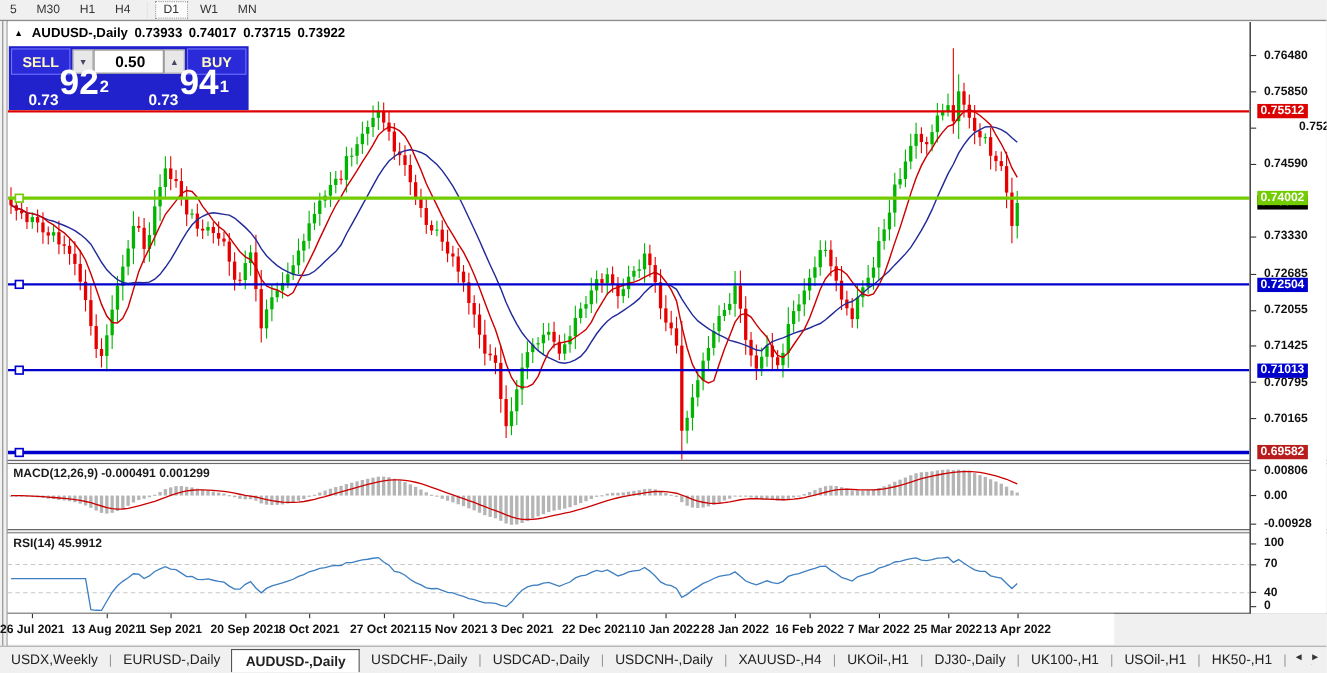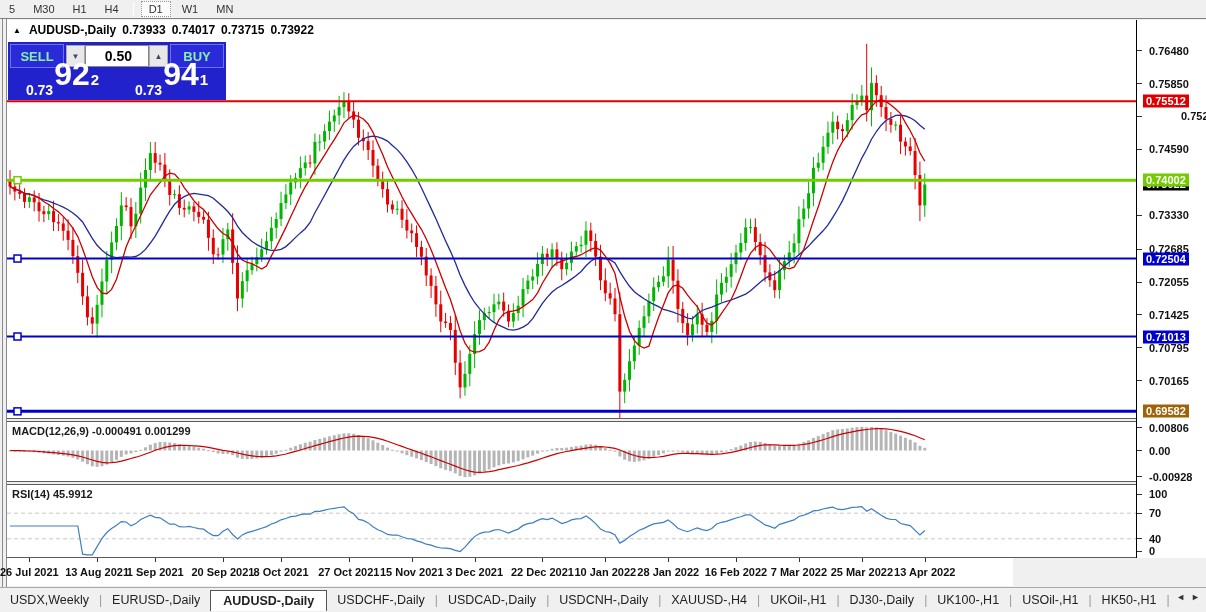--- a/index.html
+++ b/index.html
@@ -45,21 +45,21 @@
   
   #chart-title { position:absolute; left:13px; top:23px; z-index:4; font-size:12px;
                  font-weight:700; color:#000; display:flex; gap:6px; align-items:center; }
   #chart-title .tri { font-size:8px; margin-right:2px; }
 
   
   #trade-panel { position:absolute; left:8px; top:42px; width:218px; height:58px;
                  z-index:5; background:#2222cc; padding:2px; }
   #tp-row1 { display:flex; height:24px; }
   .tp-btn { width:54px; height:24px; background:#2a2ad8; border:1px solid #7070ff;
-            color:#86efac; font-size:13px; font-weight:700; display:flex;
+            color:#fef9c3; font-size:13px; font-weight:700; display:flex;
             align-items:center; justify-content:center; cursor:pointer; }
   #tp-spin { flex:1; display:flex; height:22px; margin:1px 2px; }
   .spin-btn { width:19px; height:22px; background:#e8e8e8; border:1px solid #aaa;
               font-size:8px; color:#446; display:flex; align-items:center;
               justify-content:center; cursor:pointer; }
   #tp-vol { flex:1; background:#fff; border:1px solid #888; color:#000;
             font-size:14px; font-weight:700; text-align:right; padding:1px 16px;
             line-height:18px; }
   #tp-row2 { display:flex; height:30px; margin-top:2px; gap:4px; }
   .tp-price { flex:1; background:#2222cc; color:#fff; display:flex;
@@ -766,21 +766,21 @@
       <div class="ax-lbl hl" style="background: rgb(0, 0, 204); z-index: 2; left: 6px; top: 238.539px;">0.72504</div>
       <div class="ax-tick" style="top: 261.521px;"></div>
       <div class="ax-lbl" style="top: 262.021px;">0.72055</div>
       <div class="ax-tick" style="top: 294.47px;"></div>
       <div class="ax-lbl" style="top: 294.97px;">0.71425</div>
       <div class="ax-lbl hl" style="background: rgb(0, 0, 204); z-index: 2; left: 6px; top: 316.517px;">0.71013</div>
       <div class="ax-tick" style="top: 327.419px;"></div>
       <div class="ax-lbl" style="top: 327.919px;">0.70795</div>
       <div class="ax-tick" style="top: 360.367px;"></div>
       <div class="ax-lbl" style="top: 360.867px;">0.70165</div>
-      <div class="ax-lbl hl" style="background: #a16207; z-index: 2; left: 6px; top: 391.358px;">0.69582</div>
+      <div class="ax-lbl hl" style="background: #b91c1c; z-index: 2; left: 6px; top: 391.358px;">0.69582</div>
       <div class="ax-tick" style="top: 407.372px;"></div>
       <div class="ax-lbl" style="top: 407.872px;">0.00806</div>
       <div class="ax-tick" style="top: 430.017px;"></div>
       <div class="ax-lbl" style="top: 430.517px;">0.00</div>
       <div class="ax-tick" style="top: 456.089px;"></div>
       <div class="ax-lbl" style="top: 456.589px;">-0.00928</div>
       <div class="ax-tick" style="top: 473.5px;"></div>
       <div class="ax-lbl" style="top: 474px;">100</div>
       <div class="ax-tick" style="top: 492.7px;"></div>
       <div class="ax-lbl" style="top: 493.2px;">70</div>

